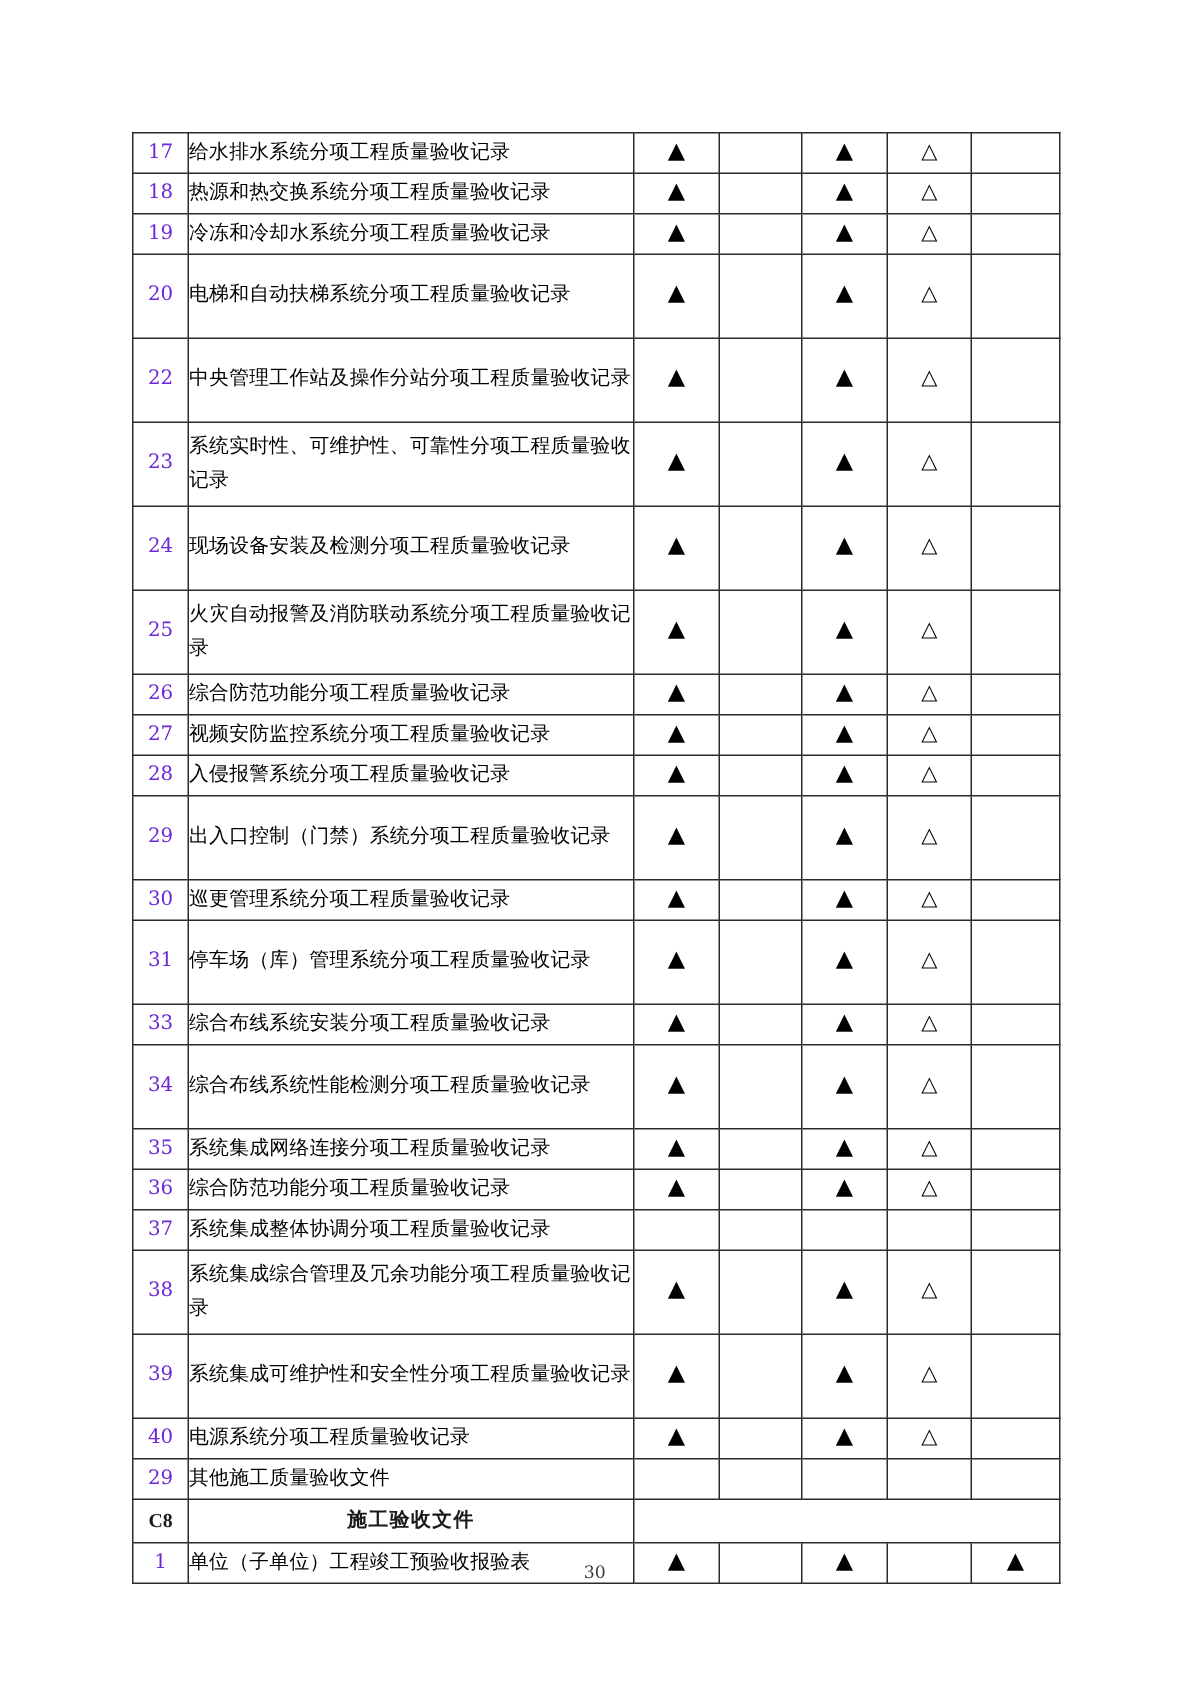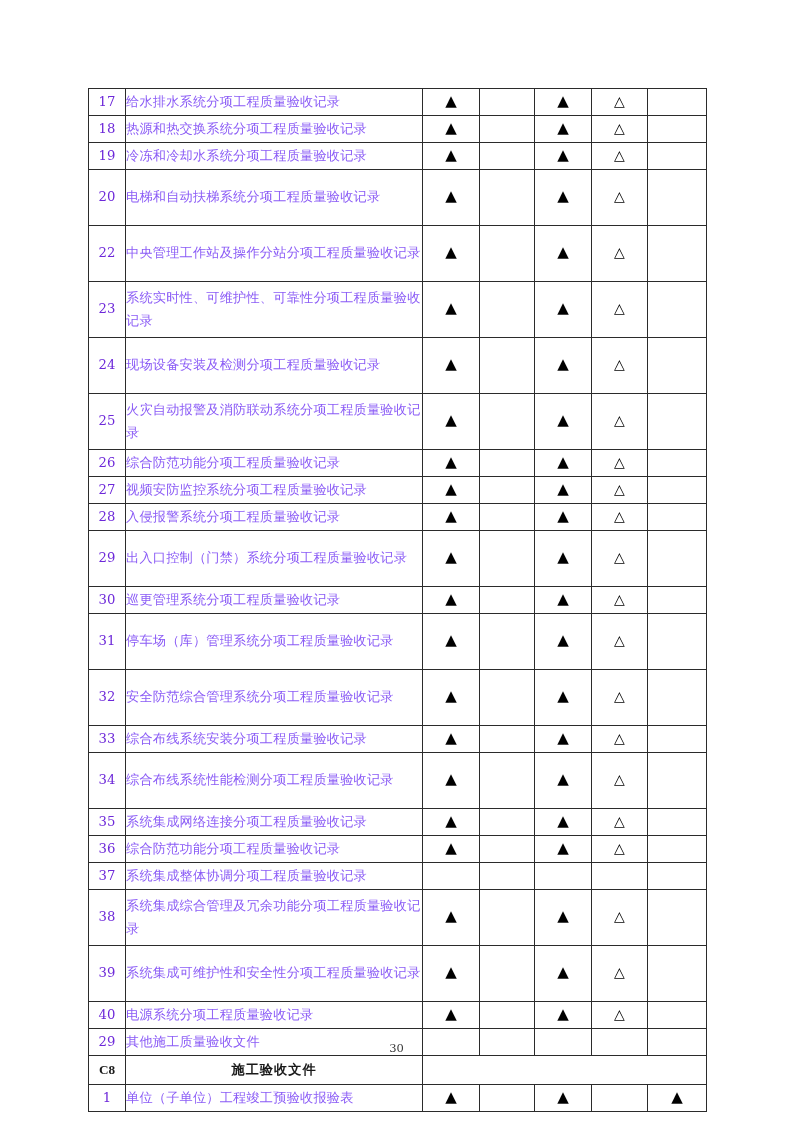--- a/index.html
+++ b/index.html
@@ -52,21 +52,21 @@
   td.num {
     text-align: center;
     font-family: "DejaVu Serif", "Liberation Serif", serif;
     font-size: 13px;
     color: #6d28d9;
   }
   td.name {
     text-align: left;
     padding: 3px 5px 3px 7px;
     letter-spacing: 0.2px;
-    color: #8b5cf6;
+    color: #000000;
   }
   td.sym {
     text-align: center;
     font-size: 14px;
     color: #000;
     line-height: 1;
   }
   td.sym .glyph {
     display: inline-block;
     line-height: 1;
@@ -240,29 +240,20 @@
           </tr>
           <tr class="double">
             <td class="num">31</td>
             <td class="name">停车场（库）管理系统分项工程质量验收记录</td>
             <td class="sym"><span class="glyph filled">▲</span></td>
             <td class="sym"></td>
             <td class="sym"><span class="glyph filled">▲</span></td>
             <td class="sym"><span class="glyph hollow">△</span></td>
             <td class="sym"></td>
           </tr>
-          <tr class="double">
-            <td class="num">32</td>
-            <td class="name">安全防范综合管理系统分项工程质量验收记录</td>
-            <td class="sym"><span class="glyph filled">▲</span></td>
-            <td class="sym"></td>
-            <td class="sym"><span class="glyph filled">▲</span></td>
-            <td class="sym"><span class="glyph hollow">△</span></td>
-            <td class="sym"></td>
-          </tr>
           <tr class="single">
             <td class="num">33</td>
             <td class="name">综合布线系统安装分项工程质量验收记录</td>
             <td class="sym"><span class="glyph filled">▲</span></td>
             <td class="sym"></td>
             <td class="sym"><span class="glyph filled">▲</span></td>
             <td class="sym"><span class="glyph hollow">△</span></td>
             <td class="sym"></td>
           </tr>
           <tr class="double">

